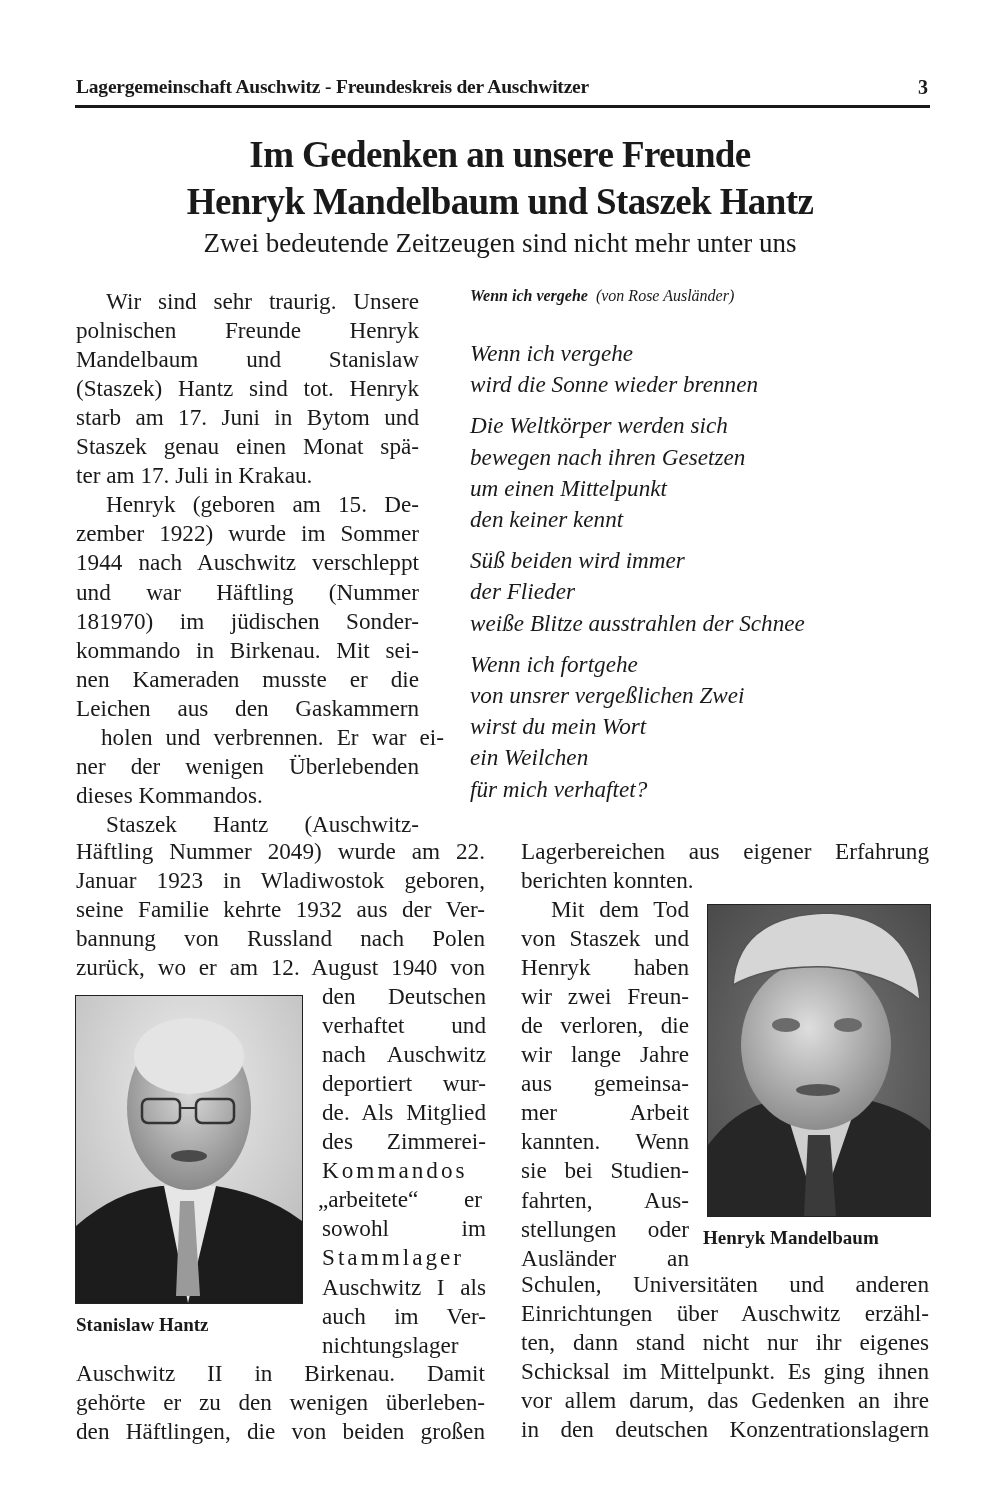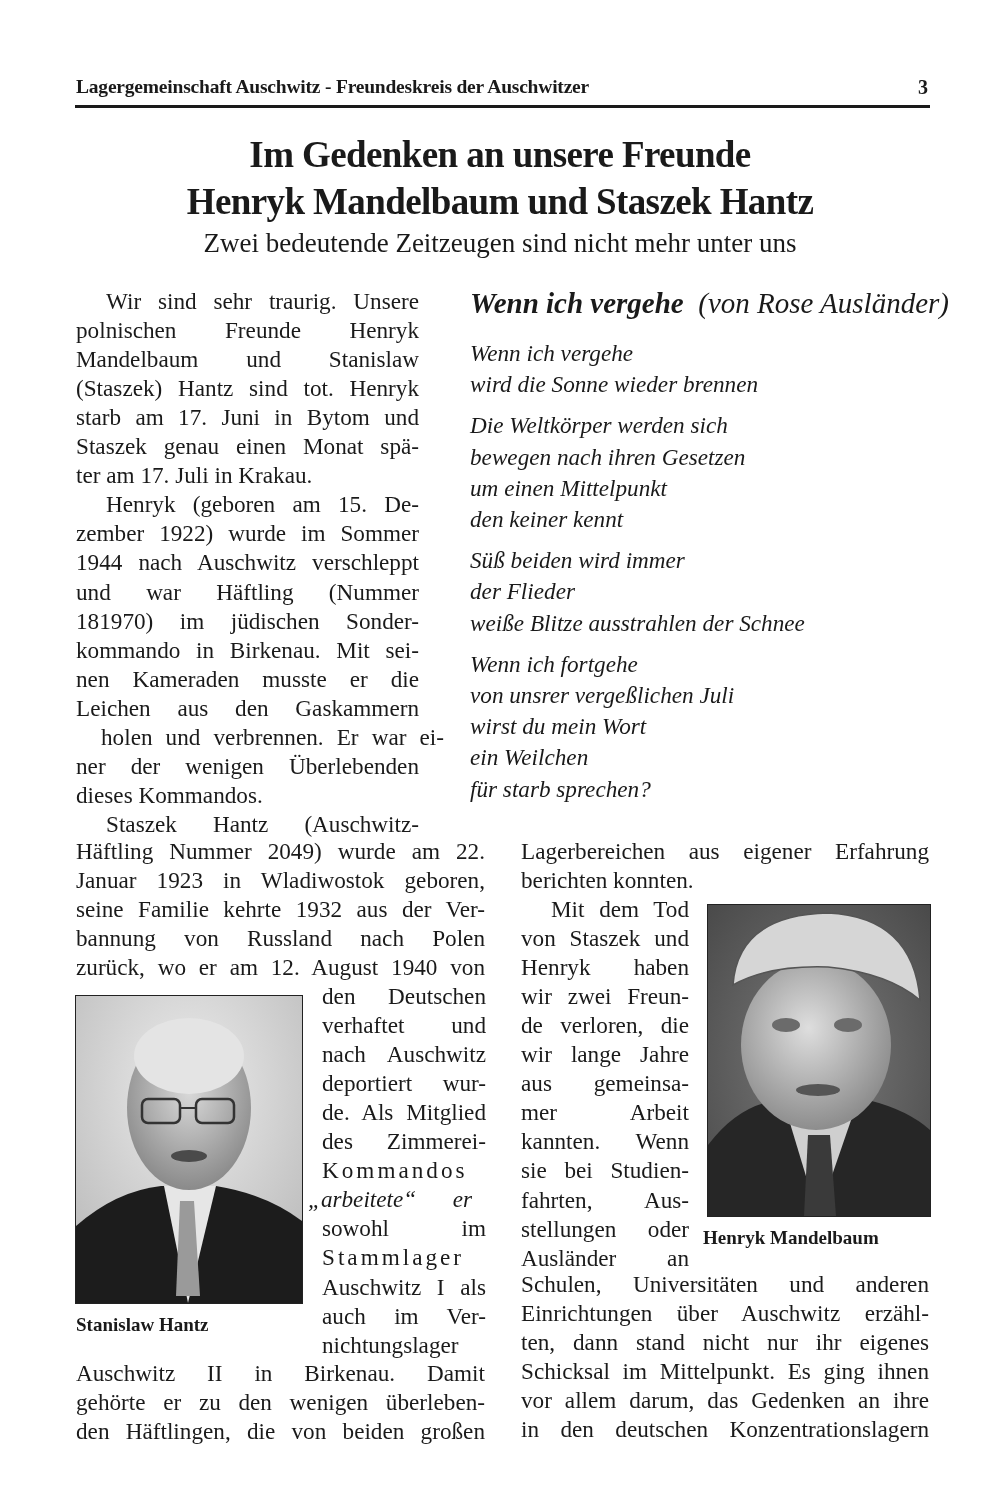--- a/index.html
+++ b/index.html
@@ -6,21 +6,21 @@
   body { width: 1000px; height: 1506px; position: relative; overflow: hidden;
          font-family: "Liberation Serif", "DejaVu Serif", serif; color: #1a1a1a; }
   .abs { position: absolute; }
   .header-text { left: 76px; top: 76px; font-size: 19.5px; font-weight: bold; letter-spacing: -0.2px; white-space: nowrap; }
   .page-number { right: 72px; top: 76px; font-size: 20px; font-weight: bold; }
   .header-rule { left: 75px; top: 105px; width: 855px; height: 3px; background: #1a1a1a; }
   .title { left: 0; width: 1000px; text-align: center; font-weight: bold; font-size: 37px; letter-spacing: -0.6px; white-space: nowrap; }
   .subtitle { left: 0; width: 1000px; text-align: center; font-size: 27px; top: 228px; white-space: nowrap; }
   .line { position: absolute; font-size: 23.2px; line-height: 29px; white-space: nowrap; height: 29px; }
   .j { text-align: justify; text-align-last: justify; }
-  .poem-title { left: 470px; top: 287px; font-size: 29px; font-style: italic; white-space: nowrap; }
+  .poem-title { left: 470px; top: 287px; font-size: 16px; font-style: italic; white-space: nowrap; }
   .poem-title b { font-weight: bold; }
   .poem-line { position: absolute; left: 470px; font-size: 23.2px; font-style: italic; white-space: nowrap; }
   .photo { border: 1.5px solid #222; overflow: hidden; }
   .caption { font-size: 19px; font-weight: bold; white-space: nowrap; }
 </style>
 </head>
 <body>
 
 <div class="abs header-text">Lagergemeinschaft Auschwitz - Freundeskreis der Auschwitzer</div>
 <div class="abs page-number">3</div>
@@ -59,24 +59,24 @@
     <div class="poem-line" style="top: 340px;">Wenn ich vergehe</div>
     <div class="poem-line" style="top: 371.2px;">wird die Sonne wieder brennen</div>
     <div class="poem-line" style="top: 412.4px;">Die Weltkörper werden sich</div>
     <div class="poem-line" style="top: 443.6px;">bewegen nach ihren Gesetzen</div>
     <div class="poem-line" style="top: 474.8px;">um einen Mittelpunkt</div>
     <div class="poem-line" style="top: 506px;">den keiner kennt</div>
     <div class="poem-line" style="top: 547.2px;">Süß beiden wird immer</div>
     <div class="poem-line" style="top: 578.4px;">der Flieder</div>
     <div class="poem-line" style="top: 609.6px;">weiße Blitze ausstrahlen der Schnee</div>
     <div class="poem-line" style="top: 650.8px;">Wenn ich fortgehe</div>
-    <div class="poem-line" style="top: 682px;">von unsrer vergeßlichen Juli</div>
+    <div class="poem-line" style="top: 682px;">von unsrer vergeßlichen Zwei</div>
     <div class="poem-line" style="top: 713.2px;">wirst du mein Wort</div>
     <div class="poem-line" style="top: 744.4px;">ein Weilchen</div>
-    <div class="poem-line" style="top: 775.6px;">für starb sprechen?</div>
+    <div class="poem-line" style="top: 775.6px;">für mich verhaftet?</div>
   </div>
 
 <div id="wide-left">
     <div class="line j" style="left: 76px; top: 837px; width: 409px;">Häftling Nummer 2049) wurde am 22.</div>
     <div class="line j" style="left: 76px; top: 866px; width: 409px;">Januar 1923 in Wladiwostok geboren,</div>
     <div class="line j" style="left: 76px; top: 895px; width: 409px;">seine Familie kehrte 1932 aus der Ver-</div>
     <div class="line j" style="left: 76px; top: 924px; width: 409px;">bannung von Russland nach Polen</div>
     <div class="line j" style="left: 76px; top: 953px; width: 409px;">zurück, wo er am 12. August 1940 von</div>
   </div>
 
@@ -107,21 +107,21 @@
 <div class="abs caption" style="left:76px; top:1314px;">Stanislaw Hantz</div>
 
 <div id="beside-left">
     <div class="line j" style="left: 322px; top: 982px; width: 164px;">den Deutschen</div>
     <div class="line j" style="left: 322px; top: 1011.05px; width: 164px;">verhaftet und</div>
     <div class="line j" style="left: 322px; top: 1040.1px; width: 164px;">nach Auschwitz</div>
     <div class="line j" style="left: 322px; top: 1069.15px; width: 164px;">deportiert wur-</div>
     <div class="line j" style="left: 322px; top: 1098.2px; width: 164px;">de. Als Mitglied</div>
     <div class="line j" style="left: 322px; top: 1127.25px; width: 164px;">des Zimmerei-</div>
     <div class="line j" style="left: 322px; top: 1156.3px; width: 164px; letter-spacing: 3px;">Kommandos</div>
-    <div class="line j" style="left: 308px; top: 1185.35px; width: 164px; font-style: italic;">„arbeitete“ er</div>
+    <div class="line j" style="left: 318px; top: 1185.35px; width: 164px;">„arbeitete“ er</div>
     <div class="line j" style="left: 322px; top: 1214.4px; width: 164px;">sowohl im</div>
     <div class="line j" style="left: 322px; top: 1243.45px; width: 164px; letter-spacing: 3px;">Stammlager</div>
     <div class="line j" style="left: 322px; top: 1272.5px; width: 164px;">Auschwitz I als</div>
     <div class="line j" style="left: 322px; top: 1301.55px; width: 164px;">auch im Ver-</div>
     <div class="line j" style="left: 322px; top: 1330.6px; width: 164px;">nichtungslager</div>
   </div>
 
 <div id="bottom-left">
     <div class="line j" style="left: 76px; top: 1359px; width: 409px;">Auschwitz II in Birkenau. Damit</div>
     <div class="line j" style="left: 76px; top: 1388px; width: 409px;">gehörte er zu den wenigen überleben-</div>

